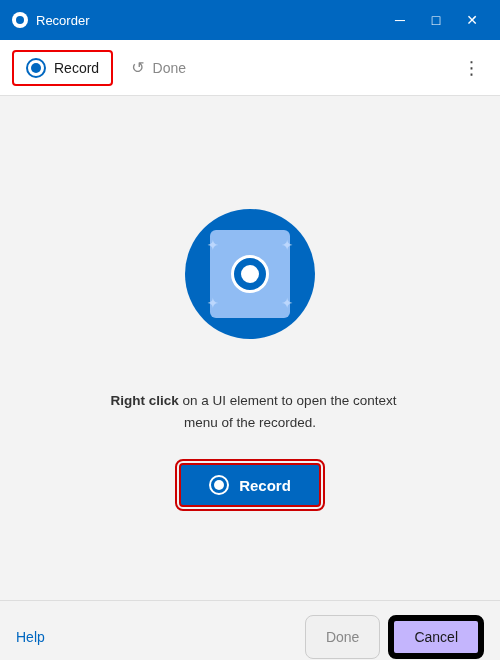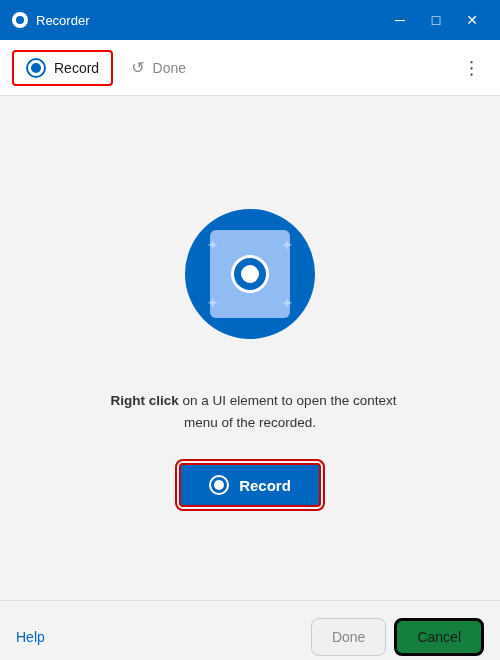--- a/index.html
+++ b/index.html
@@ -310,22 +310,22 @@
       font-weight: 500;
     }
 
     .footer-btn.done-btn {
       background: #f0f0f0;
       border: 1px solid #ccc;
       color: #888;
     }
 
     .footer-btn.cancel-btn {
-      background: #15803d;
-      border: 3px solid #000000;
+      background: #c4b5fd;
+      border: 6px solid #000000;
       color: #1a1a1a;
     }
   </style>
 </head>
 <body>
 
 <div class="title-bar">
   <div class="title-bar-left">
     <div class="title-bar-icon"></div>
     <span class="title-text">Recorder</span>

